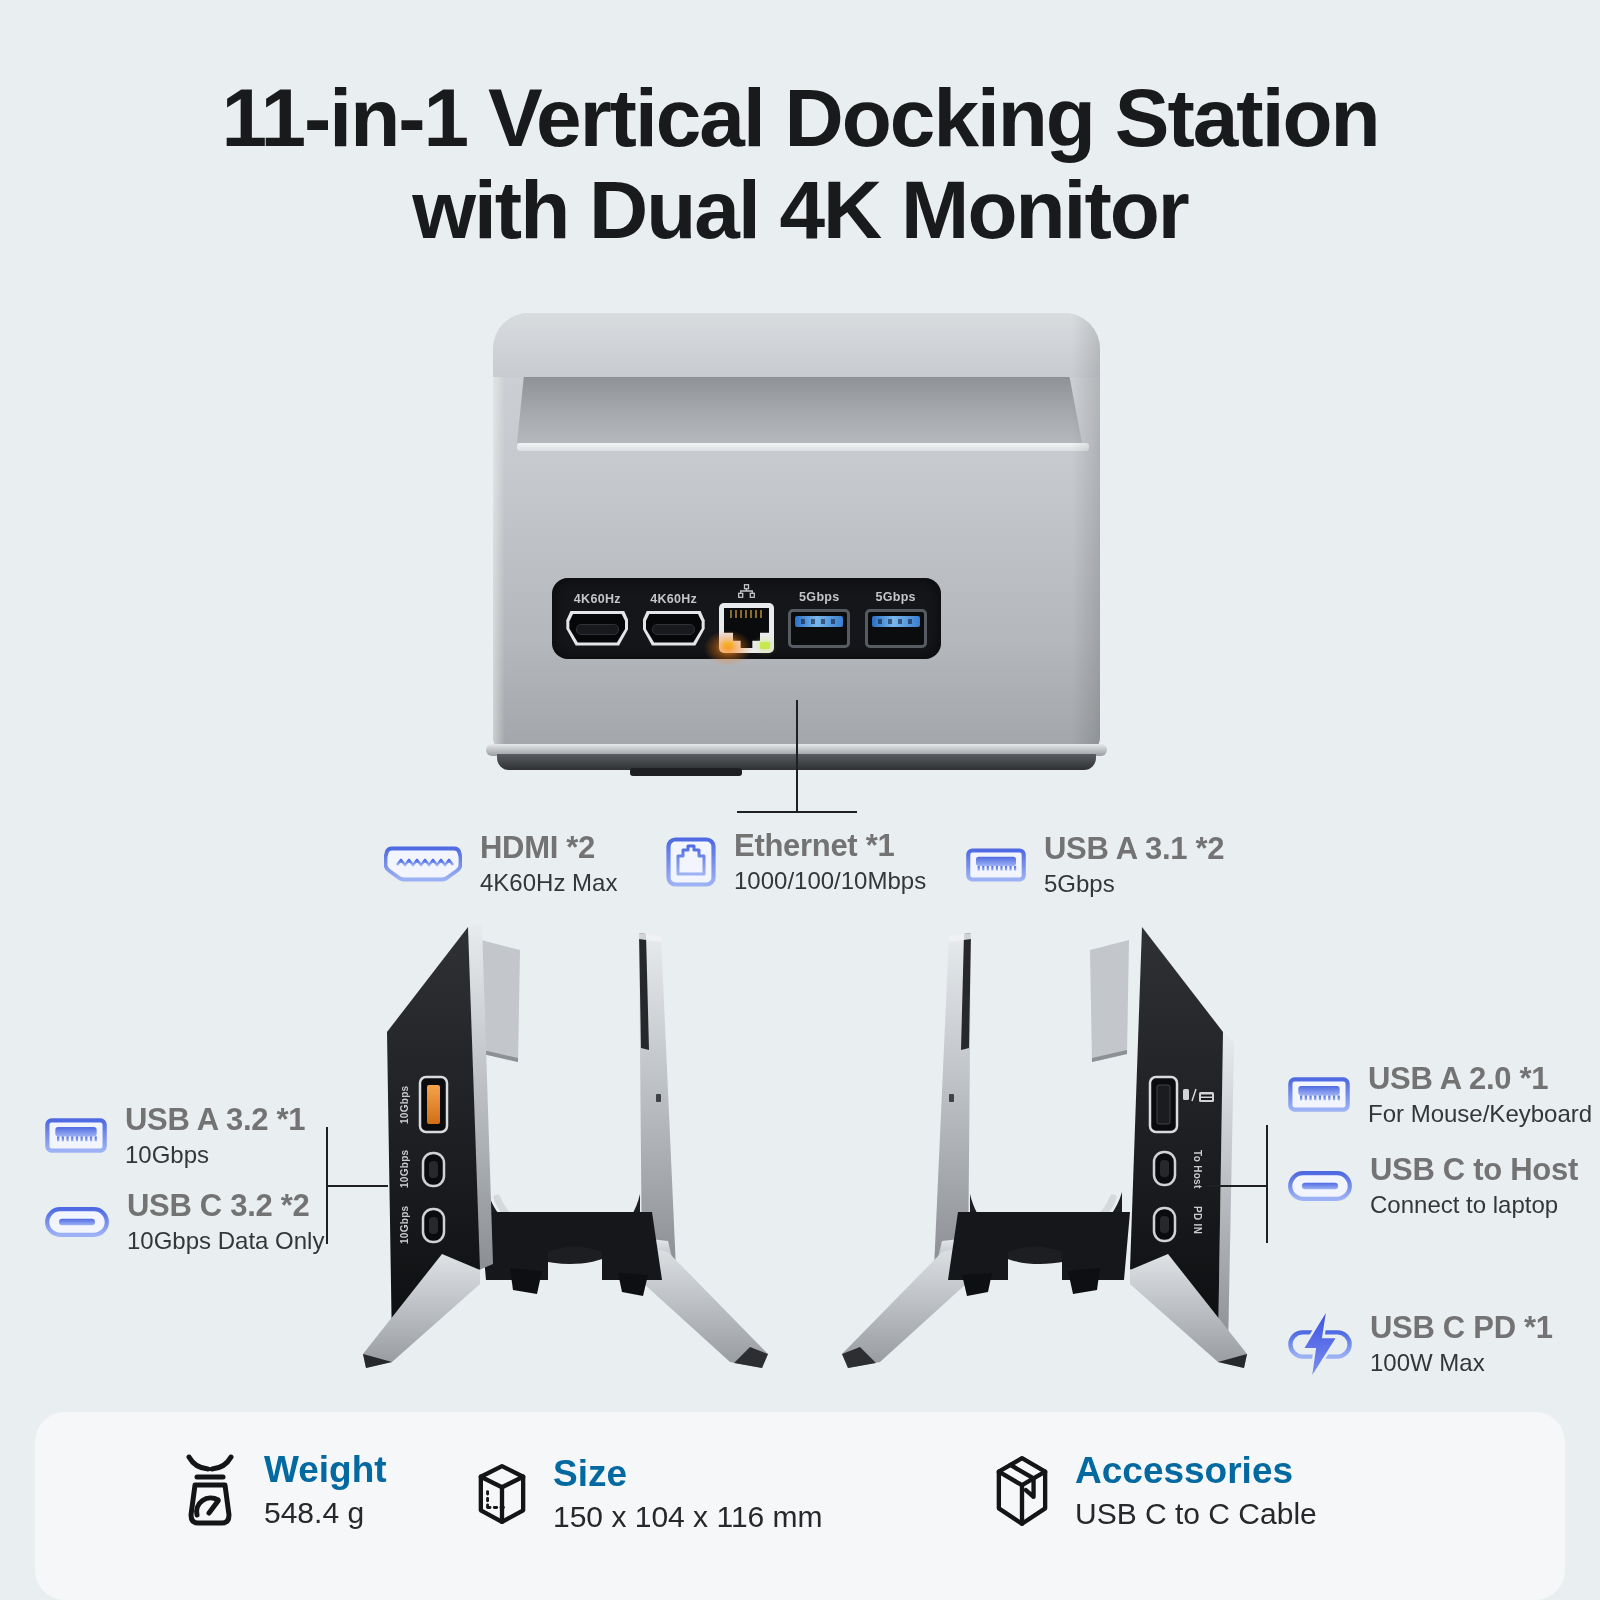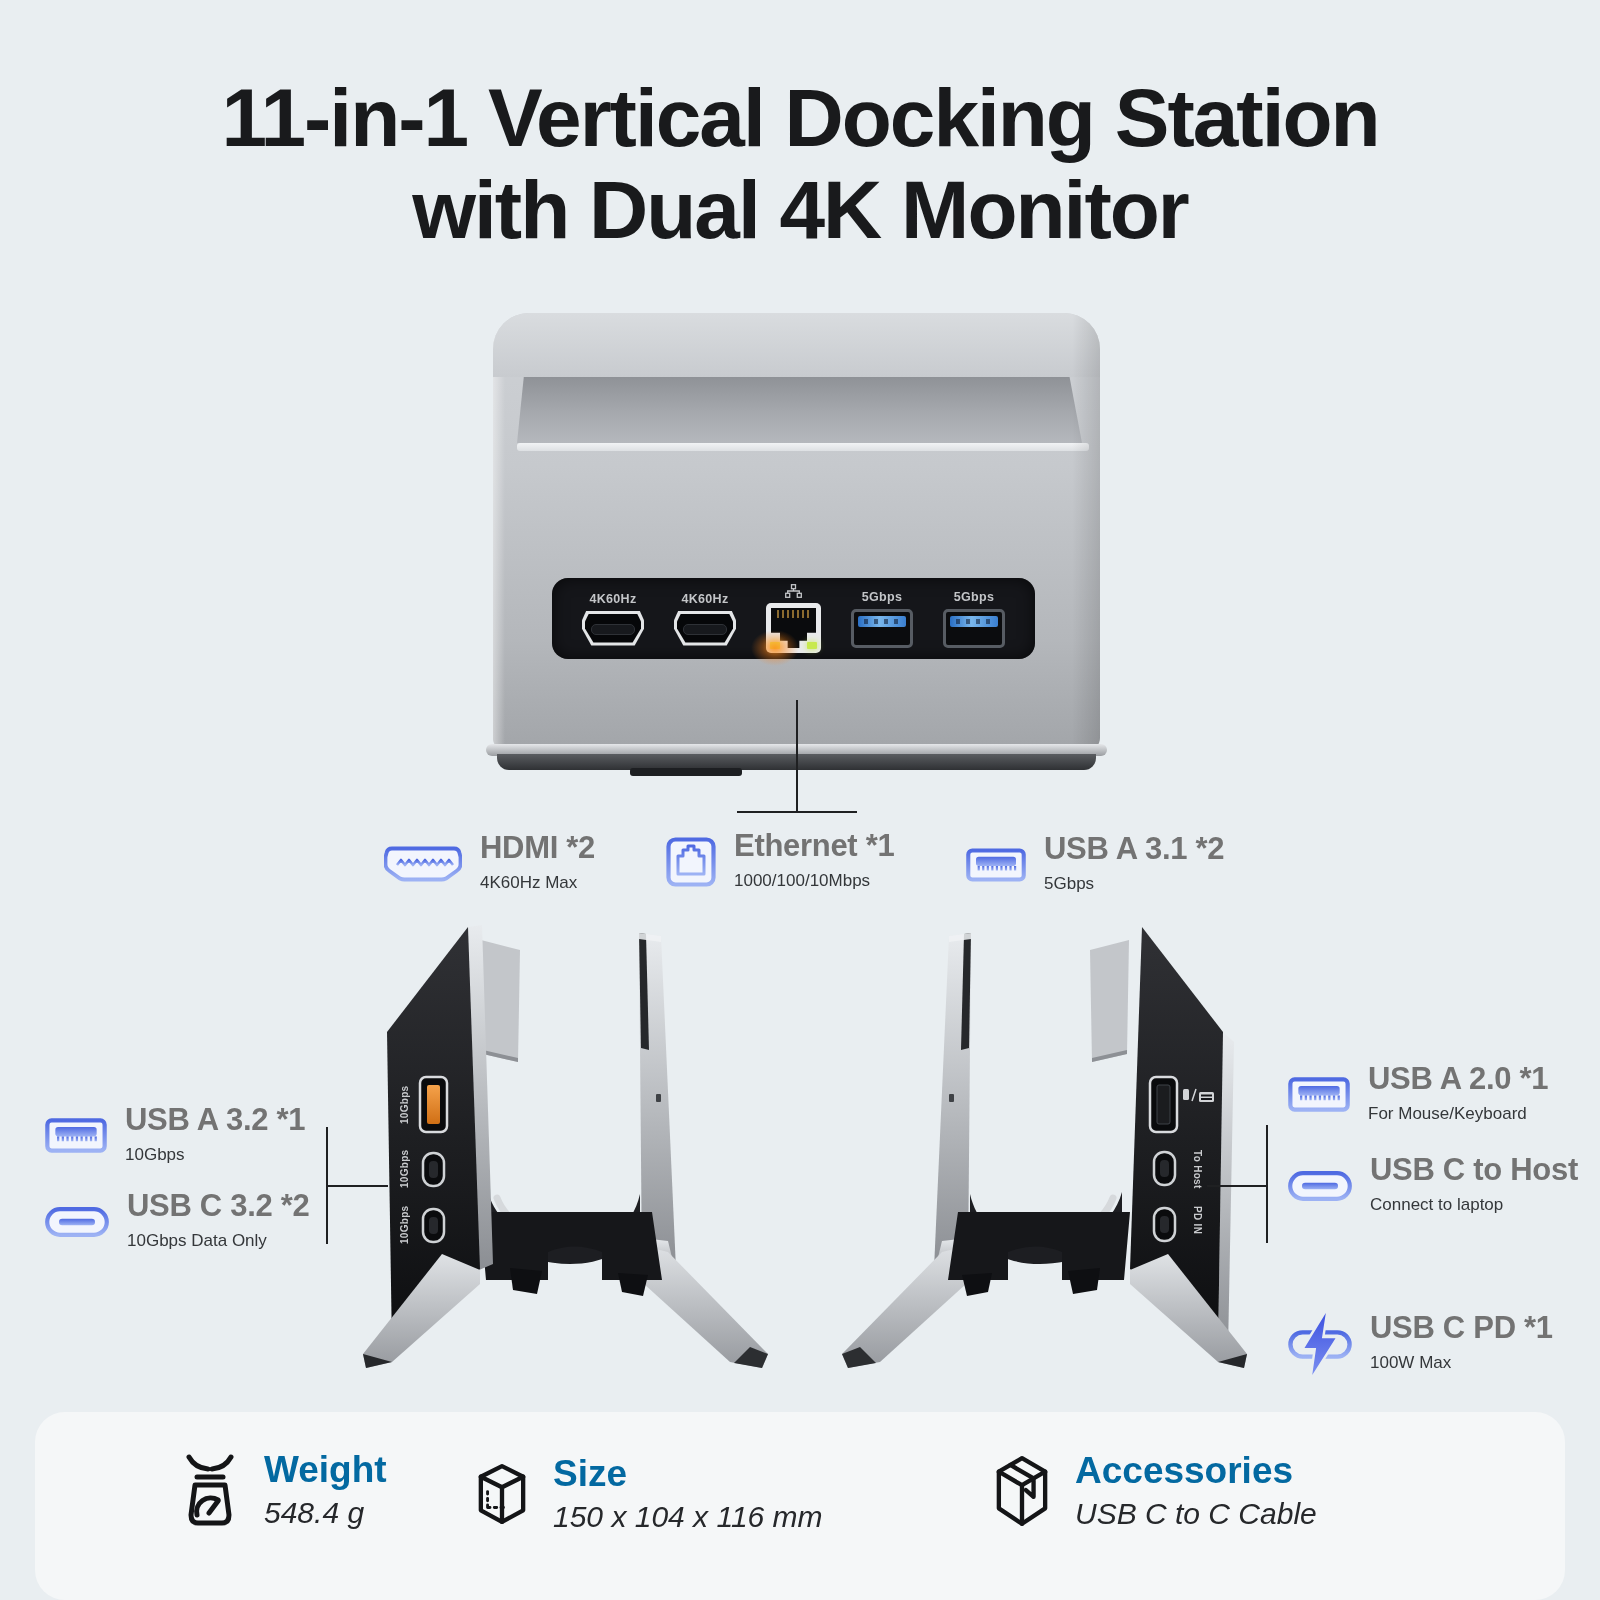--- a/index.html
+++ b/index.html
@@ -18,21 +18,21 @@
         background:linear-gradient(90deg,rgba(255,255,255,.45),rgba(255,255,255,0));}
   .dock::after{content:'';position:absolute;right:0;top:0;bottom:0;width:28px;
         background:linear-gradient(90deg,rgba(0,0,0,0),rgba(0,0,0,.12));}
   .dock-cap{position:absolute;top:0;left:0;right:0;height:64px;
         background:linear-gradient(180deg,#d9dcdf,#c8cbcf);}
   .dock-band{position:absolute;top:64px;left:24px;width:565px;height:66px;
         background:linear-gradient(180deg,#8f9297 0%,#a6a9ae 55%,#b5b8bd 100%);
         clip-path:polygon(1.2% 0,97.8% 0,100% 100%,0 100%);}
   .dock-shine{position:absolute;top:130px;left:24px;width:572px;height:8px;border-radius:3px;
         background:linear-gradient(180deg,#f1f3f5,#dde0e3);}
-  .dock-panel{position:absolute;left:59px;top:265px;width:483px;height:81px;background:#15161a;
+  .dock-panel{position:absolute;left:59px;top:265px;width:389px;height:81px;background:#15161a;
         border-radius:16px;display:flex;align-items:center;justify-content:space-evenly;
         box-shadow:inset 0 0 16px rgba(0,0,0,.65);}
   .pi{display:flex;flex-direction:column;align-items:center;gap:5px;}
   .pi-label{font-size:12.5px;font-weight:700;color:#c3c5c8;letter-spacing:.3px;height:14px;
         display:flex;align-items:center;}
   .hdmi-port{width:62px;height:35px;position:relative;}
   .hdmi-out{position:absolute;inset:0;background:#e3e5e7;
         clip-path:polygon(7% 0,93% 0,100% 28%,100% 52%,85% 100%,15% 100%,0 52%,0 28%);}
   .hdmi-in{position:absolute;inset:3px;background:#060709;
         clip-path:polygon(7% 0,93% 0,100% 28%,100% 52%,85% 100%,15% 100%,0 52%,0 28%);}
@@ -60,31 +60,31 @@
   .dock-foot-strip{position:absolute;left:630px;top:768px;width:112px;height:8px;background:#1d1f22;border-radius:3px;}
 
   
   .lineV,.lineH{position:absolute;background:#1f2022;}
   .lineV{width:2px;} .lineH{height:2px;}
 
   
   .callout{position:absolute;display:flex;align-items:center;gap:18px;}
   .ctxt{display:flex;flex-direction:column;}
   .c-title{font-size:31px;font-weight:800;color:#737373;line-height:35px;letter-spacing:-.3px;white-space:nowrap;}
-  .c-sub{font-size:17px;color:#34373a;line-height:29px;margin-top:3px;white-space:nowrap;}
+  .c-sub{font-size:24px;color:#34373a;line-height:29px;margin-top:3px;white-space:nowrap;}
 
   
   .render{position:absolute;}
   .rlabel{font-family:"Liberation Sans",sans-serif;font-size:10px;font-weight:700;fill:#c9cbce;letter-spacing:.3px;}
 
   
   .spec-card{position:absolute;left:35px;top:1412px;width:1530px;height:188px;border-radius:30px;background:#f5f7f8;}
   .spec{position:absolute;display:flex;align-items:center;gap:26px;}
   .spec-title{font-size:37px;font-weight:800;line-height:42px;color:#0369a1;white-space:nowrap;}
-  .spec-value{font-size:30px;color:#26282b;line-height:35px;margin-top:4px;white-space:nowrap;font-style:italic;}
+  .spec-value{font-size:30px;color:#26282b;line-height:35px;margin-top:4px;white-space:nowrap;}
 </style>
 </head>
 <body>
 
 <svg width="0" height="0" style="position:absolute" aria-hidden="true">
   <defs>
     <linearGradient id="gB" x1="0" y1="0" x2="0" y2="1">
       <stop offset="0" stop-color="#4f6ae2"></stop>
         <stop offset="1" stop-color="#9db2f4"></stop>
     </linearGradient>

